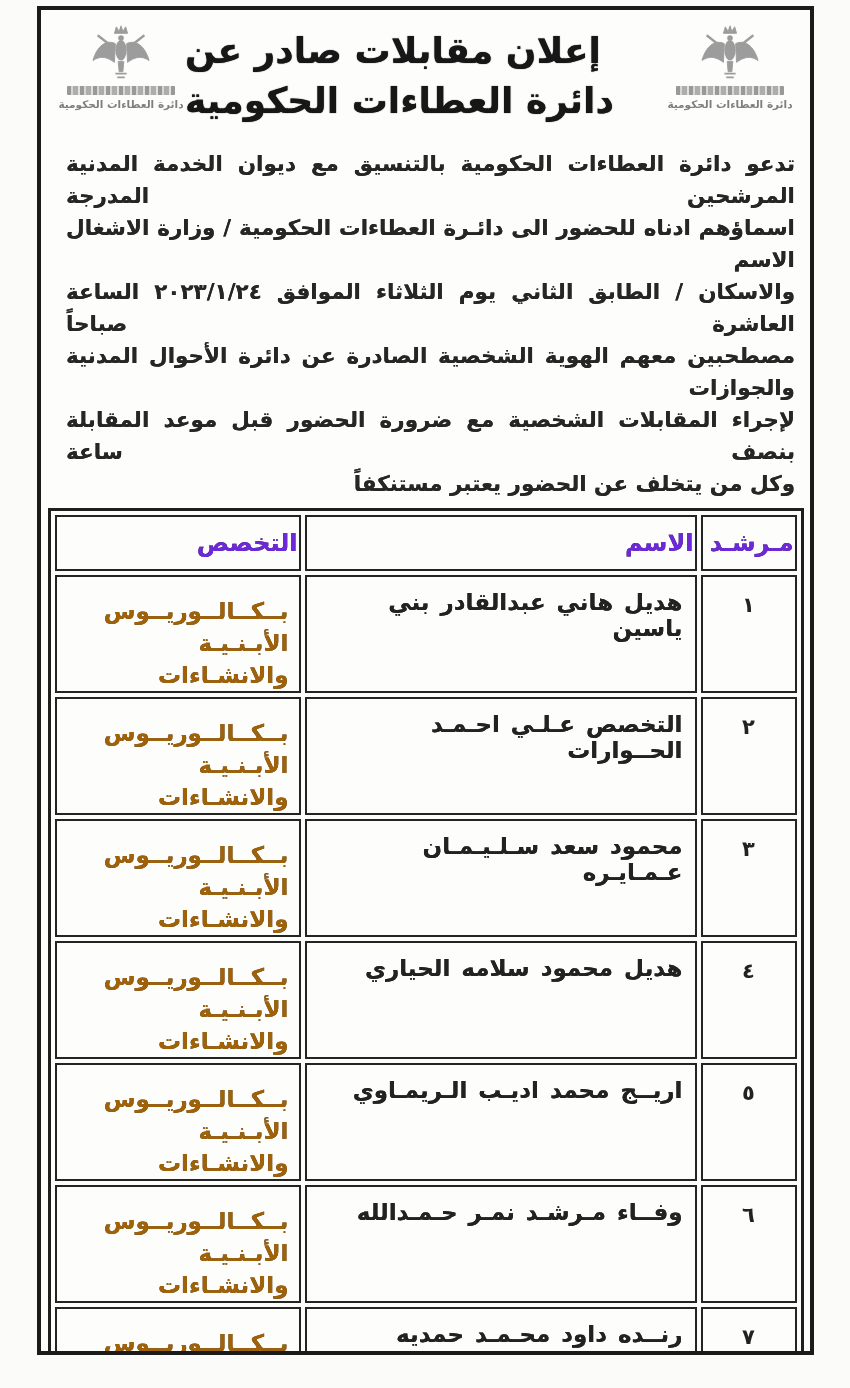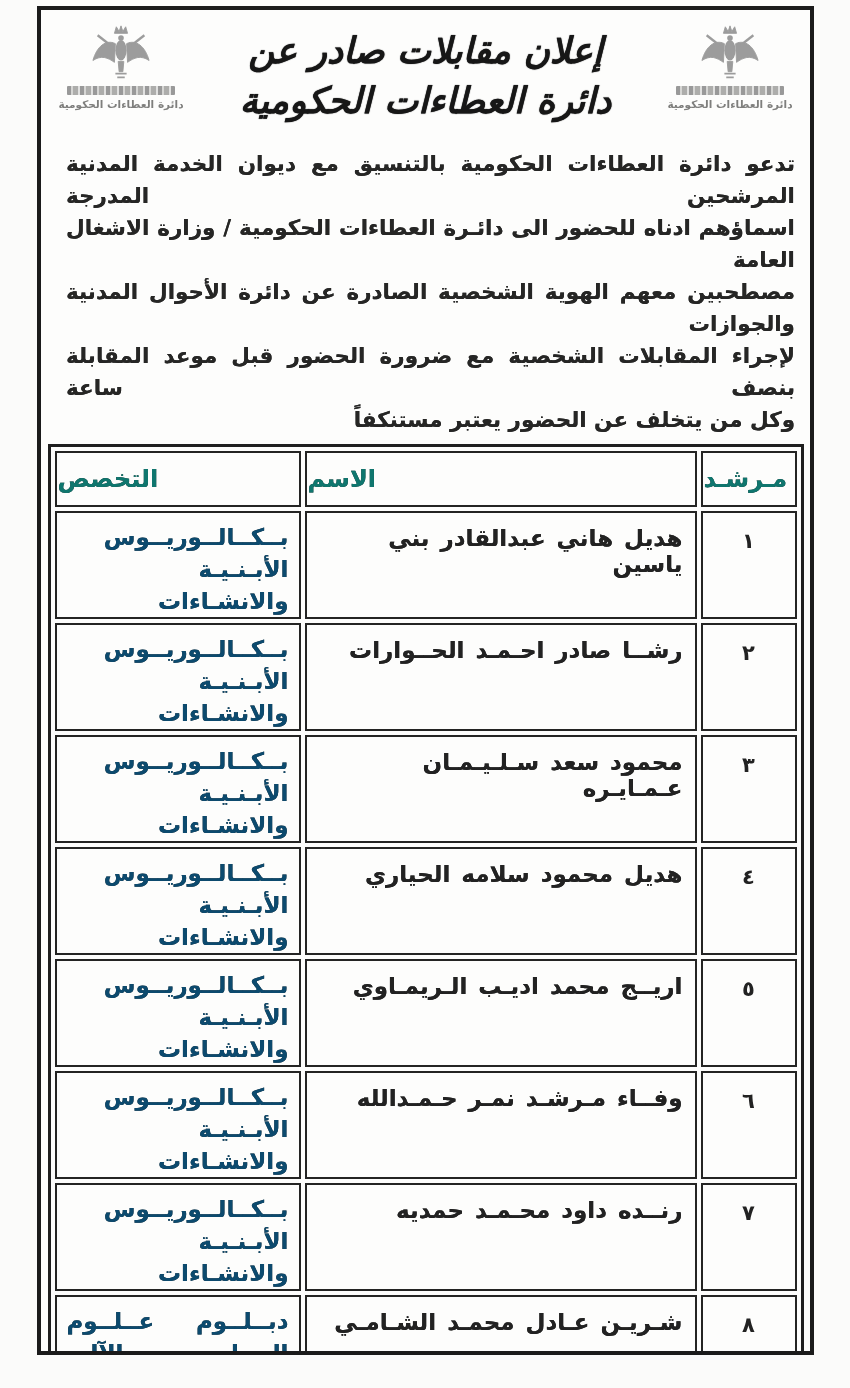--- a/index.html
+++ b/index.html
@@ -15,46 +15,46 @@
     overflow:hidden;direction:rtl;
   }
   
   .header{display:flex;align-items:flex-start;padding:14px 16px 0;height:128px;box-sizing:border-box;}
   .logo{width:128px;display:flex;flex-direction:column;align-items:center;flex:none;}
   .logo svg{width:86px;height:58px;filter:blur(.4px);opacity:.85;}
   .logo-scribble{margin-top:4px;width:108px;height:9px;border-radius:1px;
     background:repeating-linear-gradient(90deg,#8f8f8f 0 4px,#d2d2d0 4px 6px,#a5a5a3 6px 11px,#dedede 11px 13px);
     filter:blur(.5px);opacity:.9;}
   .logo-caption{margin-top:3px;font-size:10.5px;font-weight:bold;color:#7f7f7d;filter:blur(.3px);white-space:nowrap;}
-  .title-block{flex:1;text-align:center;padding-top:2px;font-style:italic;}
+  .title-block{flex:1;text-align:left;padding-top:2px;}
   .title-line{font-size:36px;line-height:50px;font-weight:bold;color:#171717;text-shadow:0 0 1px #171717;}
   
   .para{margin:10px 15px 0;}
   .para-line{
     font-size:21.5px;font-weight:bold;color:#262625;line-height:32px;
     text-align:justify;text-align-last:justify;text-shadow:0 0 .5px #3a3a3a;
     white-space:nowrap_;
     margin-left:10px;
   }
   .para-line.last{text-align-last:right;}
   
   table.candidates{
     direction:rtl;margin:8px auto 0;width:756px;table-layout:fixed;
     border:3px solid #1f1f1f;border-collapse:separate;border-spacing:4px;
   }
   td{box-sizing:border-box;border:2px solid #242423;background:#fdfdfc;overflow:hidden;}
-  .th-cell{height:56px;text-align:left;vertical-align:middle;
-    font-size:24px;font-weight:bold;color:#0f766e;text-shadow:0 0 .6px #222;}
+  .th-cell{height:56px;text-align:right;vertical-align:middle;
+    font-size:24px;font-weight:bold;color:#6d28d9;text-shadow:0 0 .6px #222;}
   .td-num{height:81px;text-align:center;vertical-align:top;padding-top:16px;
     font-size:21px;font-weight:bold;color:#222;}
   .td-name{height:81px;vertical-align:top;padding:12px 12px 0 16px;
     font-size:23px;font-weight:bold;color:#222;text-align:right;word-spacing:3px;
     text-shadow:0 0 .5px #333;}
-  .td-spec{height:81px;vertical-align:top;padding:8px 10px 0;
-    font-size:23px;font-weight:bold;color:#0c4a6e;line-height:32px;
+  .td-spec{height:81px;vertical-align:top;padding:18px 10px 0;
+    font-size:23px;font-weight:bold;color:#a16207;line-height:32px;
     white-space:pre-line;text-align:justify;text-align-last:justify;
     text-shadow:0 0 .5px #333;}
 </style>
 </head>
 <body>
 
 <div class="frame">
 
   <div class="header">
     <div class="logo">
@@ -94,21 +94,22 @@
           <path d="M39 53 L51 53 M41 57 L49 57" stroke-width="2" fill="none"></path>
         </g>
       </svg>
       <div class="logo-scribble"></div>
       <div class="logo-caption">دائرة العطاءات الحكومية</div>
     </div>
   </div>
 
   <div class="para">
     <div class="para-line">تدعو دائرة العطاءات الحكومية بالتنسيق مع ديوان الخدمة المدنية المرشحين المدرجة</div>
-    <div class="para-line">اسماؤهم ادناه للحضور الى دائـرة العطاءات الحكومية / وزارة الاشغال العامة</div>
+    <div class="para-line">اسماؤهم ادناه للحضور الى دائـرة العطاءات الحكومية / وزارة الاشغال الاسم</div>
+    <div class="para-line">والاسكان / الطابق الثاني يوم الثلاثاء الموافق ٢٠٢٣/١/٢٤ الساعة العاشرة صباحاً</div>
     <div class="para-line">مصطحبين معهم الهوية الشخصية الصادرة عن دائرة الأحوال المدنية والجوازات</div>
     <div class="para-line">لإجراء المقابلات الشخصية مع ضرورة الحضور قبل موعد المقابلة بنصف ساعة</div>
     <div class="para-line last">وكل من يتخلف عن الحضور يعتبر مستنكفاً</div>
   </div>
 
   <table class="candidates">
     <colgroup>
         <col style="width:96px">
         <col style="width:392px">
         <col style="width:246px">
@@ -120,21 +121,21 @@
       <td class="th-cell">التخصص</td>
     </tr>
     <tr>
       <td class="td-num">١</td>
       <td class="td-name">هديل هاني عبدالقادر بني ياسين</td>
       <td class="td-spec">بــكــالــوريــوس
 الأبـنـيـة والانشـاءات</td>
     </tr>
     <tr>
       <td class="td-num">٢</td>
-      <td class="td-name">رشــا صادر احـمـد الحــوارات</td>
+      <td class="td-name">التخصص عـلـي احـمـد الحــوارات</td>
       <td class="td-spec">بــكــالــوريــوس
 الأبـنـيـة والانشـاءات</td>
     </tr>
     <tr>
       <td class="td-num">٣</td>
       <td class="td-name">محمود سعد سـلـيـمـان عـمـايـره</td>
       <td class="td-spec">بــكــالــوريــوس
 الأبـنـيـة والانشـاءات</td>
     </tr>
     <tr>

